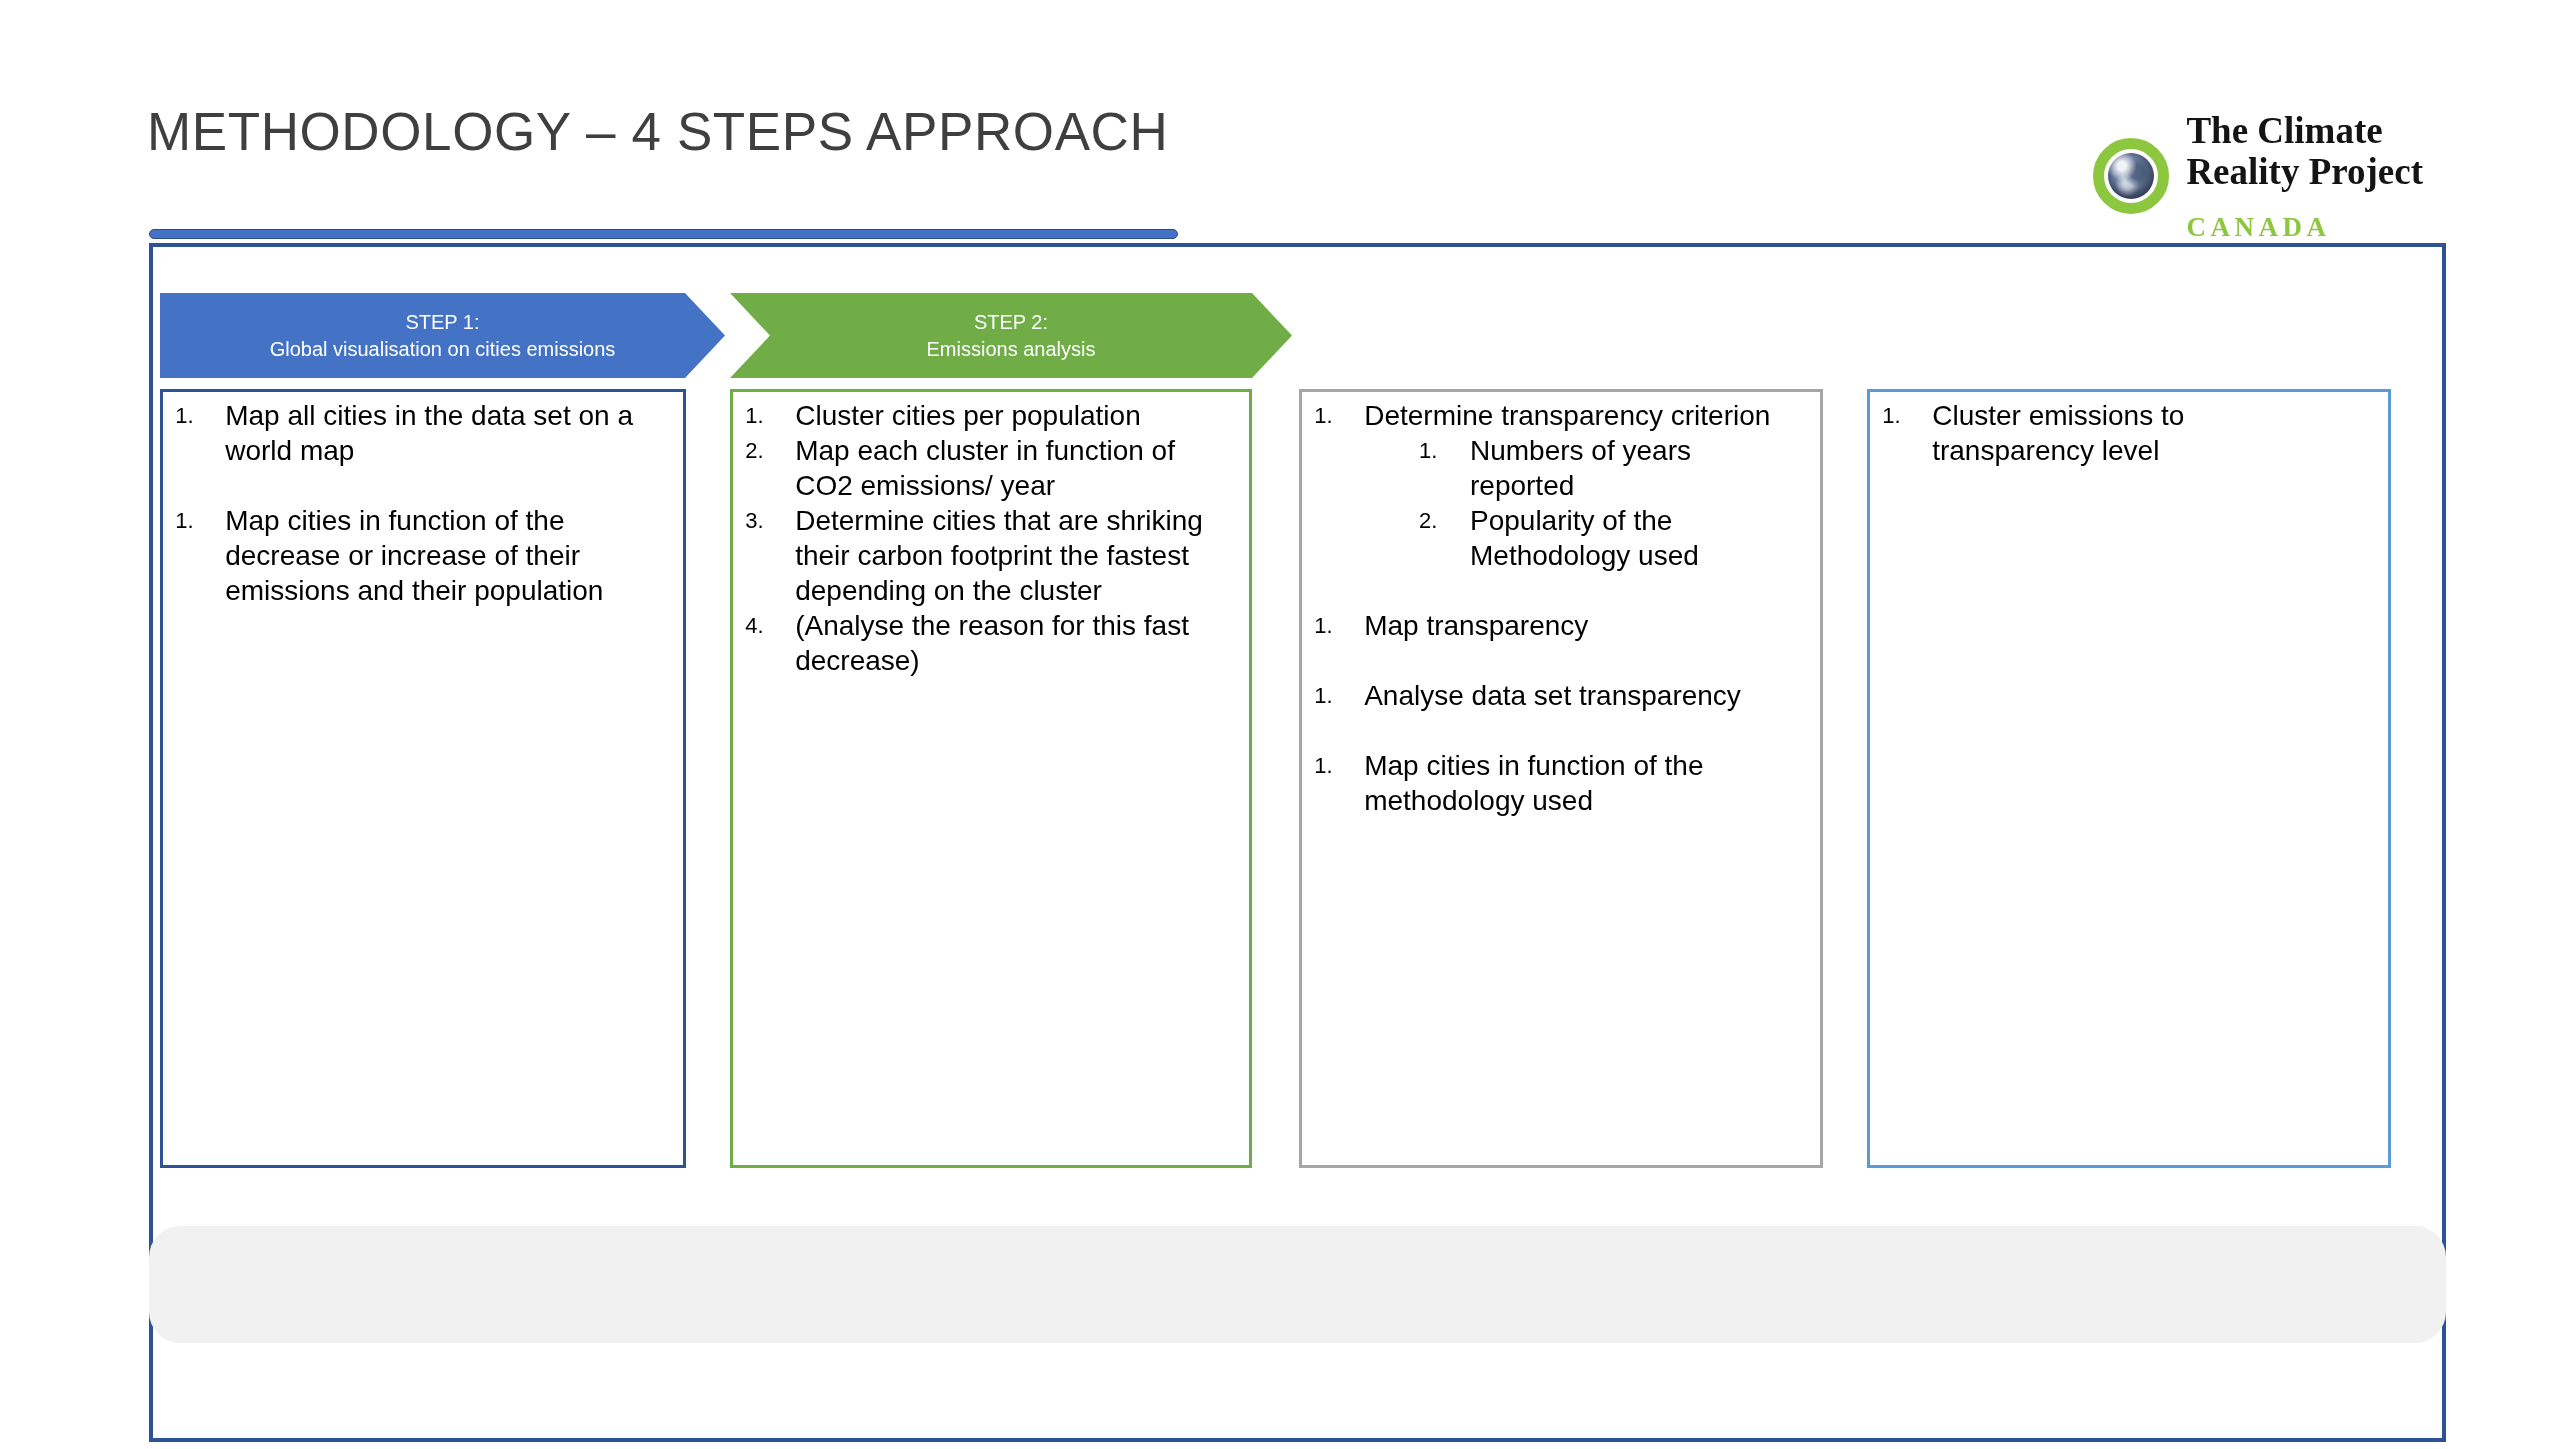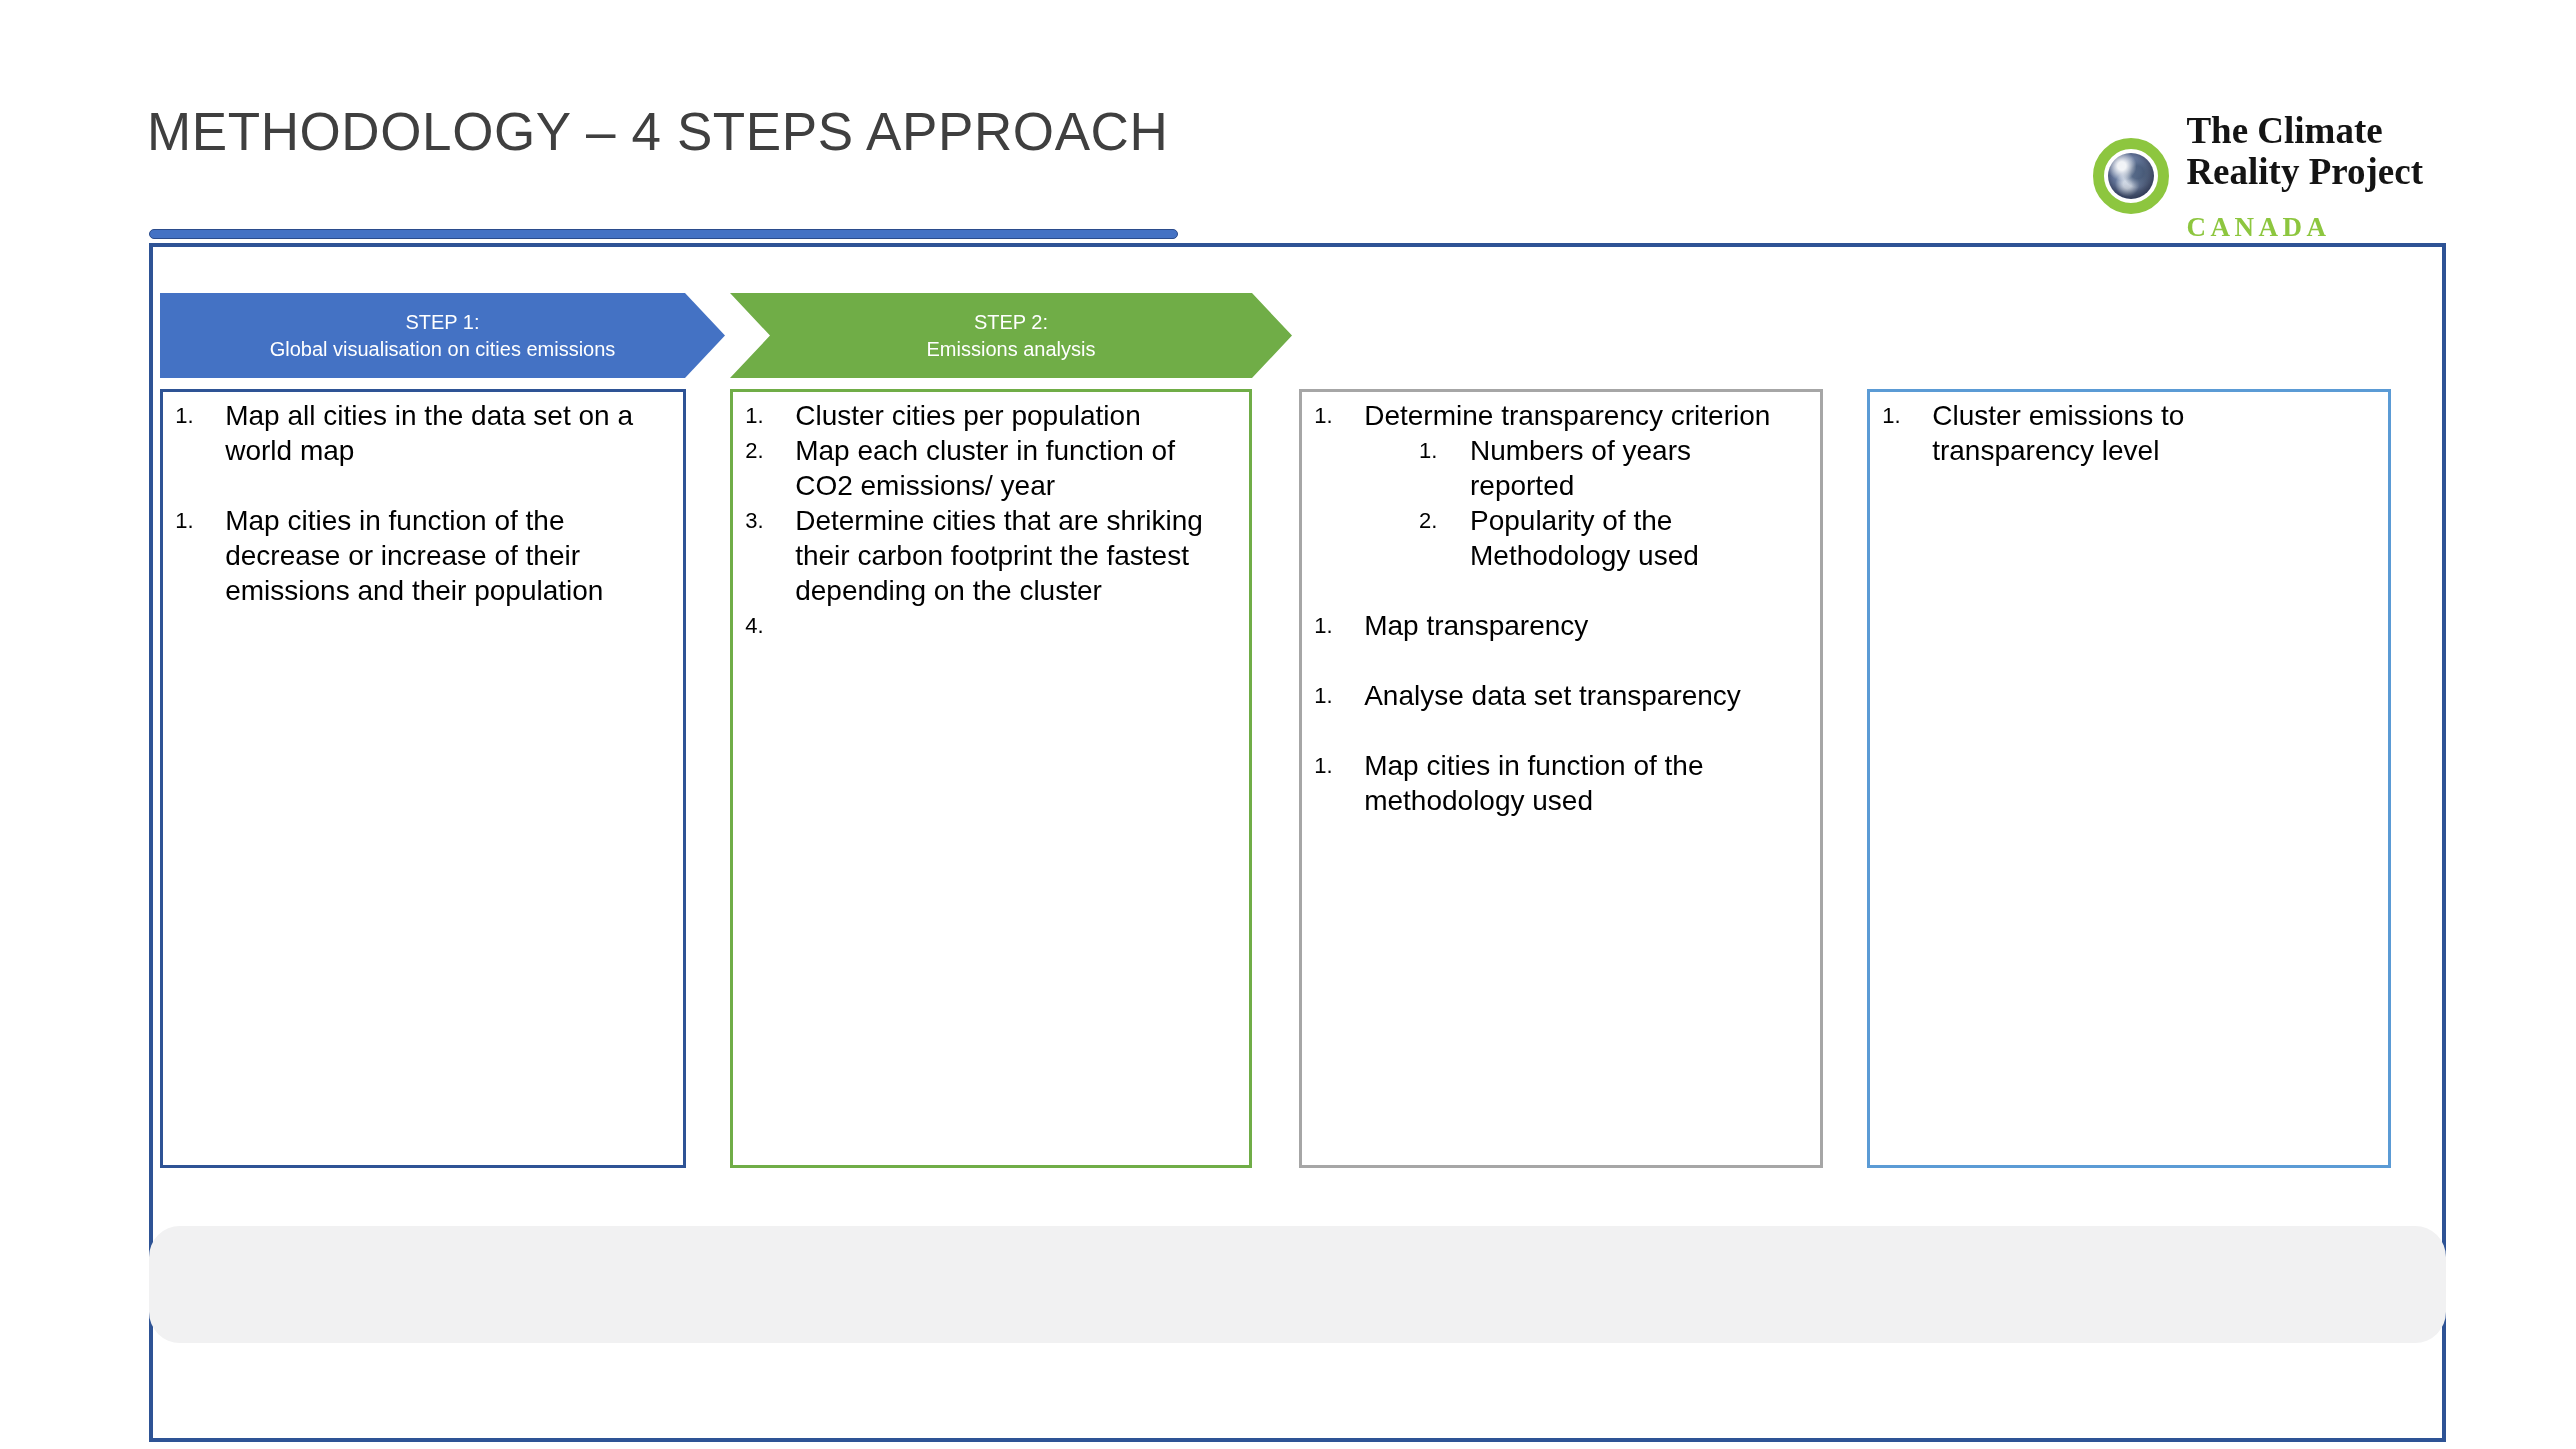--- a/index.html
+++ b/index.html
@@ -131,20 +131,22 @@
 CO2 emissions/ year</span>
         </div>
         <div class="li">
           <span class="num">3.</span>
           <span class="txt">Determine cities that are shriking
 their carbon footprint the fastest
 depending on the cluster</span>
         </div>
         <div class="li">
           <span class="num">4.</span>
+          <span class="txt">(Analyse the reason for this fast
+decrease)</span>
         </div>
       </div>
       <div class="box" style="left: 1146px; width: 524px; border-color: rgb(166, 166, 166);">
         <div class="li">
           <span class="num">1.</span>
           <span class="txt">Determine transparency criterion</span>
         </div>
         <div class="li lvl1">
           <span class="num">1.</span>
           <span class="txt">Numbers of years

